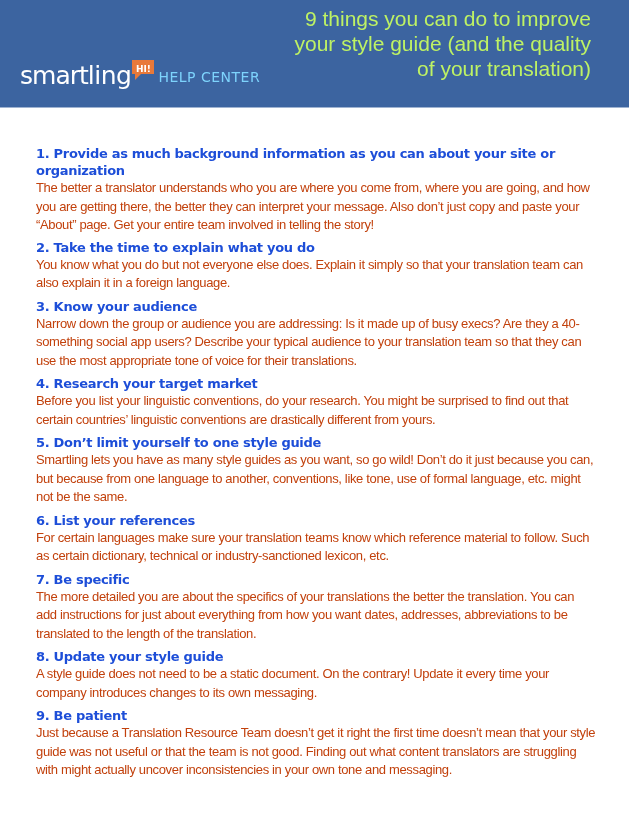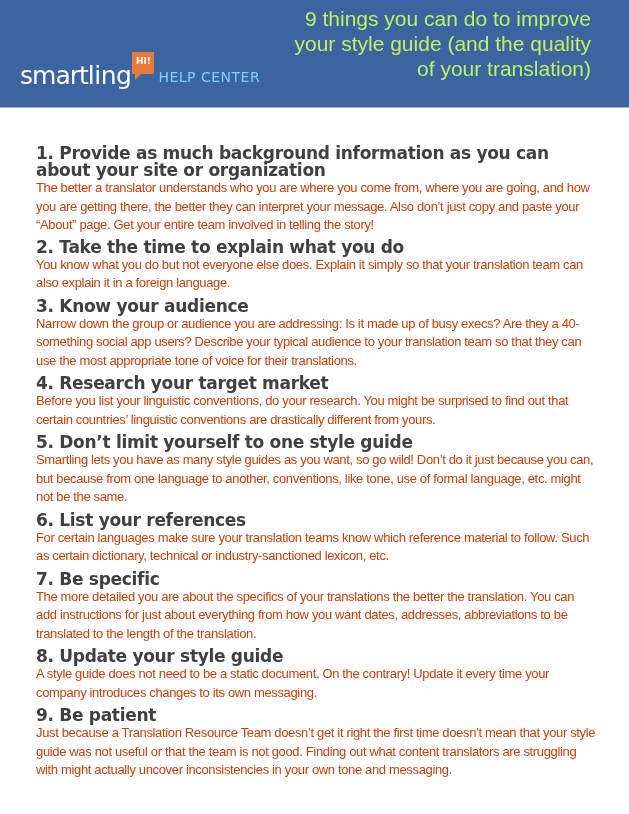--- a/index.html
+++ b/index.html
@@ -18,21 +18,21 @@
   .logo-smart {
     font-family: "DejaVu Sans", sans-serif; font-weight: normal;
     color: #ffffff; font-size: 25px; letter-spacing: -1px; line-height: 28px;
   }
   .logo-ling {
     font-family: "DejaVu Sans", sans-serif; font-weight: normal;
     color: #ffffff; font-size: 25px; letter-spacing: -0.5px; line-height: 28px;
   }
   .logo-bubble {
     position: relative; display: inline-block;
-    width: 22px; height: 22px; background: #e8793a;
+    width: 22px; height: 14px; background: #e8793a;
     margin-left: 1px; margin-bottom: 16px;
     color: #ffffff; font-family: "DejaVu Sans", sans-serif; font-weight: bold;
     font-size: 9px; text-align: center; line-height: 18px;
   }
   .logo-bubble::after {
     content: ""; position: absolute; left: 3px; bottom: -6px;
     border-left: 6px solid #e8793a; border-bottom: 6px solid transparent;
   }
   .logo-help {
     font-family: "DejaVu Sans", sans-serif; color: #7dd3fc;
@@ -41,22 +41,22 @@
   }
   .title {
     position: absolute; right: 38px; top: 6px; width: 300px;
     text-align: right; color: #bef264;
     font-family: "Liberation Sans", sans-serif; font-size: 21px; line-height: 25px;
   }
 
   .content { position: absolute; left: 36px; top: 145px; width: 560px; }
   .item { margin-bottom: 5px; }
   .item-heading {
-    color: #404040; font-family: "DejaVu Sans", sans-serif; font-weight: bold;
-    font-size: 17px; line-height: 17px; letter-spacing: -0.3px;
+    color: #1d4ed8; font-family: "DejaVu Sans", sans-serif; font-weight: bold;
+    font-size: 13px; line-height: 17px; letter-spacing: -0.3px;
   }
   .item-body {
     color: #c2410c; font-family: "Liberation Sans", sans-serif;
     font-size: 13px; line-height: 18.5px; letter-spacing: -0.35px;
   }
 </style>
 </head>
 <body>
 
 <div class="header">

